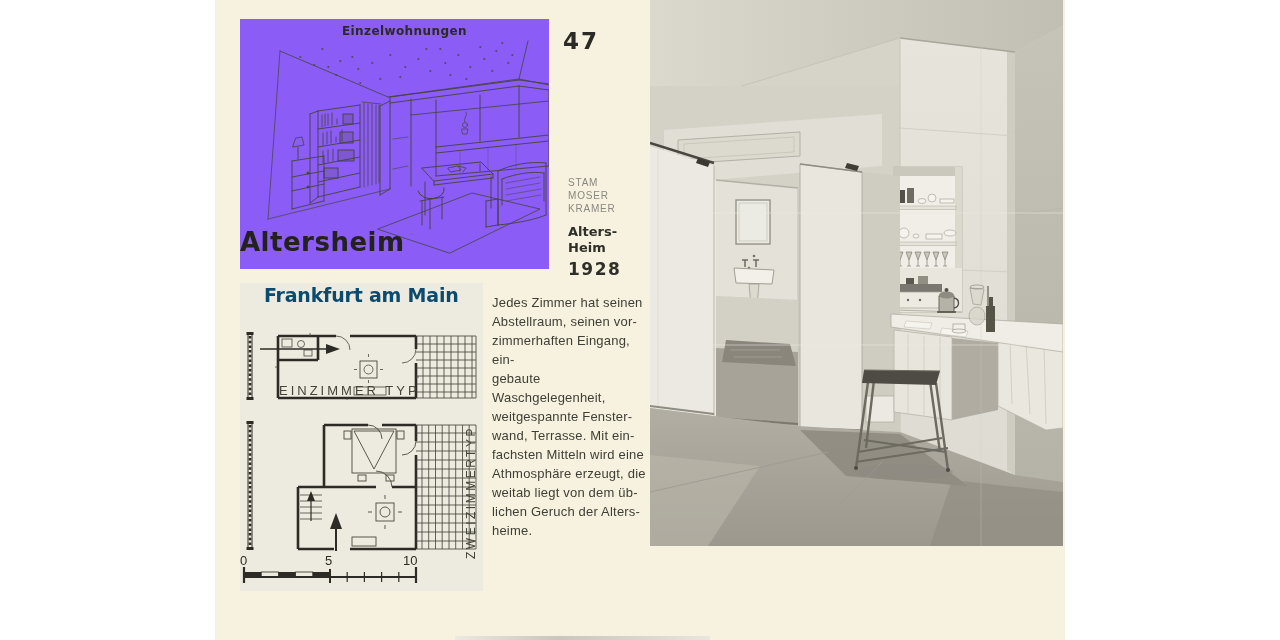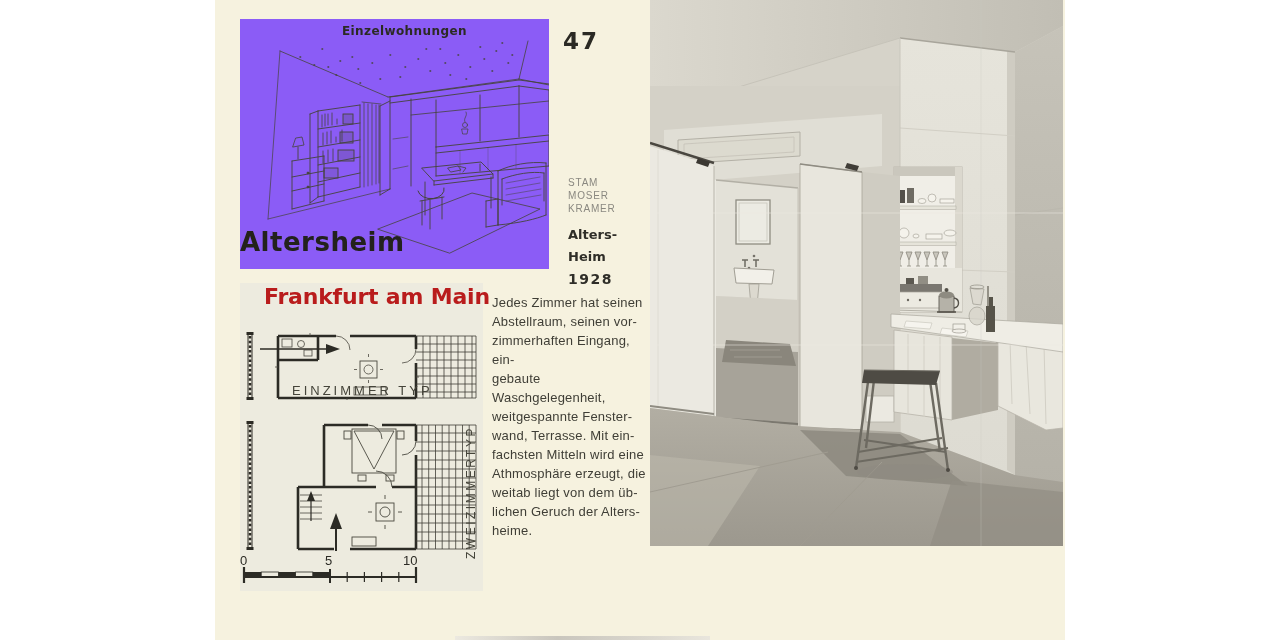--- a/index.html
+++ b/index.html
@@ -6,27 +6,27 @@
   .stage{position:relative;width:1280px;height:640px;background:#ffffff;font-family:"Liberation Sans",sans-serif;}
   .page{position:absolute;left:215px;top:0;width:850px;height:640px;background:#f6f2df;}
   
   .fig47{position:absolute;left:240px;top:19px;width:309px;height:250px;background:#8b5cf6;}
   .fig47 svg{position:absolute;left:0;top:0;}
   .fig-label{position:absolute;left:102px;top:5px;font-family:"DejaVu Sans",sans-serif;font-weight:bold;font-size:12px;letter-spacing:.4px;color:#2b2a24;}
   .pagenum{position:absolute;left:563px;top:28px;font-family:"DejaVu Sans",sans-serif;font-weight:bold;font-size:23px;letter-spacing:2px;color:#2b2a24;}
   .altersheim{position:absolute;left:240px;top:227px;margin:0;font-family:"DejaVu Sans",sans-serif;font-weight:bold;font-size:26px;letter-spacing:.5px;color:#23221d;z-index:3;}
   .credit{position:absolute;left:568px;top:176px;width:80px;}
   .credit-names{font-size:10px;line-height:13px;letter-spacing:.8px;color:#8a8880;white-space:pre-line;}
-  .credit-project{margin-top:9px;font-family:"DejaVu Sans",sans-serif;font-weight:bold;font-size:13px;line-height:22px;color:#2f2e28;white-space:pre-line;}
-  .credit-year{margin-top:3px;font-family:"DejaVu Sans",sans-serif;font-weight:bold;font-size:14px;letter-spacing:1.5px;color:#2f2e28;}
+  .credit-project{margin-top:9px;font-family:"DejaVu Sans",sans-serif;font-weight:bold;font-size:13px;line-height:16px;color:#2f2e28;white-space:pre-line;}
+  .credit-year{margin-top:3px;font-family:"DejaVu Sans",sans-serif;font-weight:bold;font-size:17px;letter-spacing:1.5px;color:#2f2e28;}
   
   .plans{position:absolute;left:240px;top:283px;width:243px;height:308px;background:#edebdf;}
-  .plans h2{position:absolute;left:24px;top:1px;margin:0;font-family:"DejaVu Sans",sans-serif;font-weight:bold;font-size:22px;letter-spacing:-.2px;color:#b91c1c;white-space:nowrap;}
+  .plans h2{position:absolute;left:24px;top:1px;margin:0;font-family:"DejaVu Sans",sans-serif;font-weight:bold;font-size:19px;letter-spacing:-.2px;color:#0c4a6e;white-space:nowrap;}
   .plans svg{position:absolute;left:0;}
-  .plan1-label{position:absolute;left:52px;top:100px;font-size:13px;letter-spacing:3px;color:#45443a;}
+  .plan1-label{position:absolute;left:39px;top:100px;font-size:13px;letter-spacing:3px;color:#45443a;}
   .plan2-label{position:absolute;left:224px;top:140px;height:136px;writing-mode:vertical-rl;transform:rotate(180deg);font-size:12px;letter-spacing:2.5px;color:#45443a;}
   
   .article{position:absolute;left:488px;top:289px;width:156px;margin:4px;font-size:13px;line-height:19px;color:#3f3e36;white-space:pre-line;letter-spacing:.2px;}
   
   .photo{position:absolute;left:650px;top:0;width:413px;height:546px;margin:0;}
   
   .caption{position:absolute;left:650px;top:553px;width:413px;height:26px;}
   .cap-num{position:absolute;left:0;top:0;font-family:"DejaVu Sans",sans-serif;font-weight:bold;font-size:19px;color:#26251f;}
   .cap-author{position:absolute;left:34px;top:8px;font-size:8.5px;letter-spacing:.6px;color:#3c3b33;}
   .cap-title{position:absolute;left:76px;top:5px;font-family:"DejaVu Sans",sans-serif;font-weight:bold;font-size:11px;letter-spacing:.2px;color:#26251f;}

